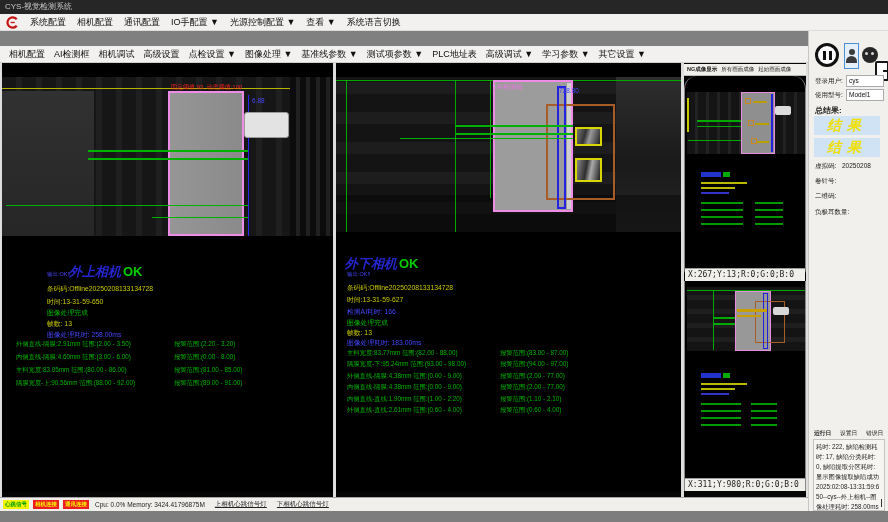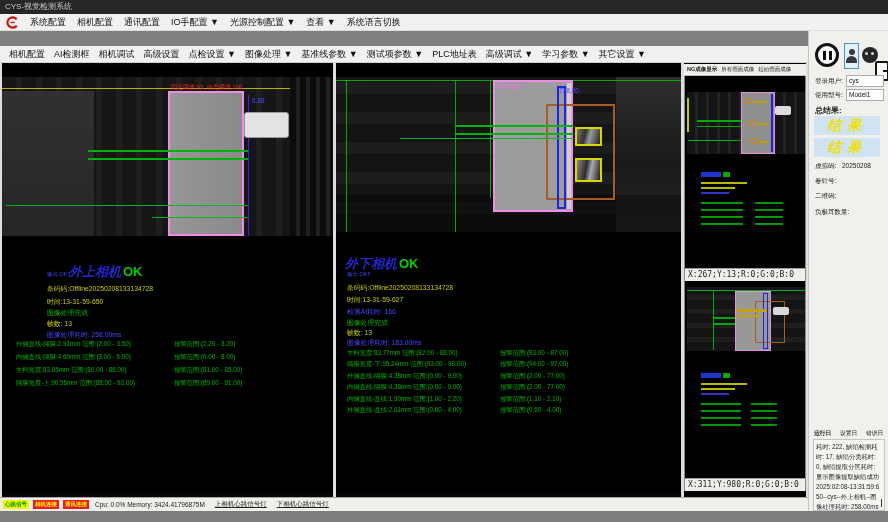--- a/index.html
+++ b/index.html
@@ -216,21 +216,21 @@
       <span class="abs meas" style="left:153px;">报警范围:(0.60 - 4.00)</span>
     </div>
   </div>
 
   <div class="abs thumb-tabs">
     <span style="font-weight:bold;">NG成像显示</span>
     <span>所有画面成像</span>
     <span>起始画面成像</span>
   </div>
 
-  <div class="abs thumb" style="top:76px;height:205px;">
+  <div class="abs thumb" style="top:76px;height:205px;border-radius:13px;">
     <div class="bar" style="left:2px;top:16px;width:118px;height:62px;background:repeating-linear-gradient(90deg,#141414 0 8px,#222 8px 11px);"></div>
     <div class="vline" style="left:2px;top:22px;width:2px;height:34px;background:#c9c900;"></div>
     <div class="hline" style="left:12px;top:44px;width:44px;height:2px;background:#00aa00;"></div>
     <div class="hline" style="left:12px;top:50px;width:44px;height:1px;background:#00aa00;"></div>
     <div class="hline" style="left:3px;top:64px;width:86px;height:1px;background:#00aa00;"></div>
     <div class="bar" style="left:56px;top:16px;width:34px;height:62px;background:#8f8f8f;border:1px solid #e88ce0;box-sizing:border-box;"></div>
     <div class="bar" style="left:60px;top:22px;width:6px;height:6px;border:1px solid #cc8820;box-sizing:border-box;"></div>
     <div class="bar" style="left:63px;top:44px;width:6px;height:6px;border:1px solid #cc8820;box-sizing:border-box;"></div>
     <div class="bar" style="left:66px;top:62px;width:6px;height:6px;border:1px solid #cc8820;box-sizing:border-box;"></div>
     <div class="bar" style="left:68px;top:25px;width:14px;height:2px;background:#b9a000;"></div>

